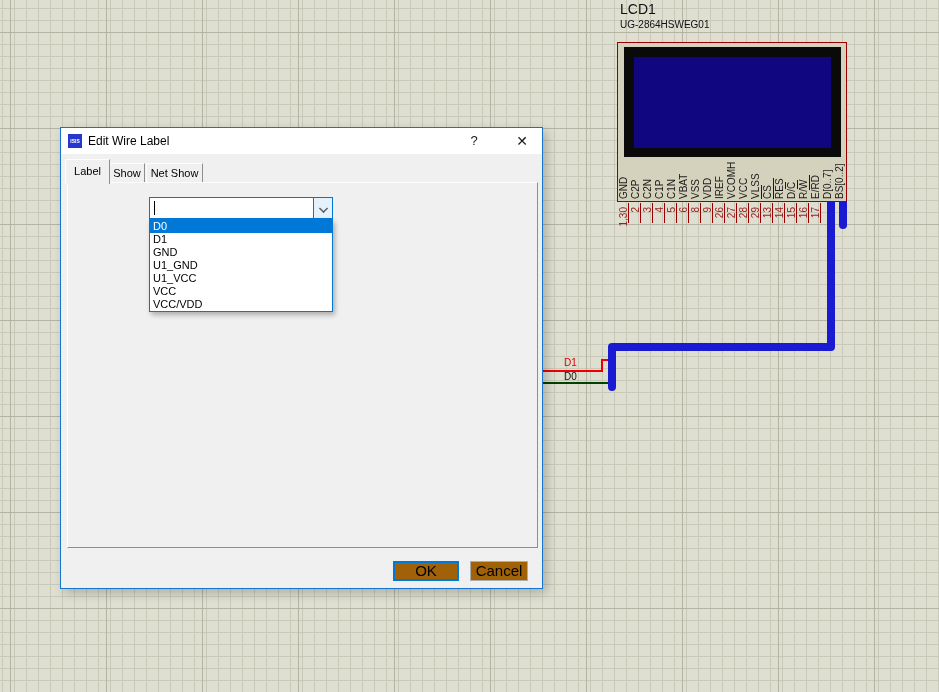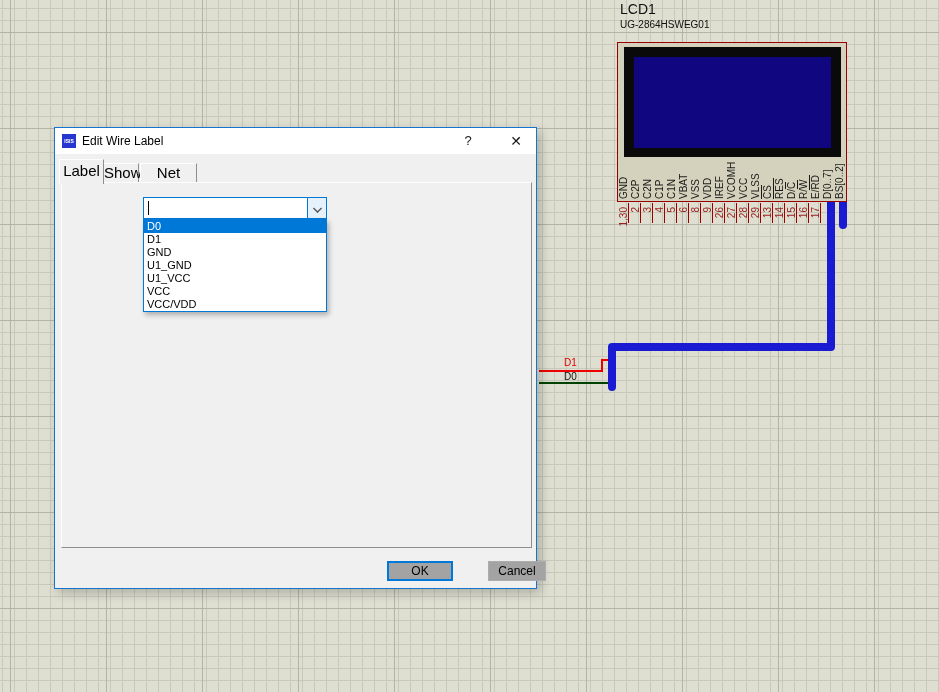--- a/index.html
+++ b/index.html
@@ -28,34 +28,34 @@
   .pin-num{position:absolute;top:164px;transform-origin:0 0;
            transform:rotate(-90deg) translateX(-100%);
            font-size:10px;line-height:10px;white-space:nowrap;color:#9b2020;}
   .pin-stub{position:absolute;top:160px;width:1px;height:20px;background:#9b0000;display:block;}
   
   .wires{position:absolute;left:0;top:0;pointer-events:none;}
   .wl{position:absolute;font-size:10px;line-height:11px;}
   .wl-d1{left:564px;top:357px;color:#e00000;}
   .wl-d0{left:564px;top:371px;color:#101010;}
   
-  .dialog{position:absolute;left:54px;top:127px;width:483px;height:462px;
+  .dialog{position:absolute;left:60px;top:127px;width:483px;height:462px;
           background:#f0f0f0;border:1px solid #1375cf;box-sizing:border-box;
           box-shadow:4px 4px 10px rgba(0,0,0,0.22);font-size:11px;color:#000;}
   .titlebar{position:absolute;left:0;top:0;width:100%;height:26px;background:#ffffff;}
   .appicon{position:absolute;left:7px;top:6px;width:14px;height:14px;background:#2637cf;
            color:#fff;font-size:5px;font-weight:bold;text-align:center;line-height:14px;letter-spacing:0;}
   .title{position:absolute;left:27px;top:6px;font-size:12px;color:#000;}
   .tb-btn{position:absolute;top:3px;width:22px;height:20px;text-align:center;line-height:20px;
           font-size:13px;color:#1a1a1a;cursor:default;}
   .help-btn{left:402px;}
   .close-btn{left:450px;font-size:14px;}
   .tab{position:absolute;background:#f0f0f0;border:1px solid #8e8e8e;border-bottom:none;
        border-top-color:#fdfdfd;border-left-color:#fdfdfd;
-       text-align:center;font-size:15px;}
+       text-align:center;font-size:11px;}
   .tab.active{left:4px;top:31px;width:43px;height:24px;line-height:22px;z-index:3;}
   .tab.t2{left:48px;top:35px;width:34px;height:19px;line-height:18px;}
   .tab.t3{left:85px;top:35px;width:55px;height:19px;line-height:18px;}
   .page{position:absolute;left:6px;top:54px;width:471px;height:366px;background:#f0f0f0;
         border:1px solid;border-color:#fdfdfd #8e8e8e #8e8e8e #fdfdfd;box-sizing:border-box;z-index:1;}
   .flabel{position:absolute;left:21px;top:74px;}
   .combo{position:absolute;left:88px;top:69px;width:184px;height:22px;background:#fff;
          border:1px solid #0078d7;box-sizing:border-box;z-index:4;}
   .combo-caret{position:absolute;left:4px;top:3px;width:1px;height:14px;background:#000;}
   .combo-btn{position:absolute;right:0;top:0;width:18px;height:20px;background:#e6f2fb;
@@ -63,25 +63,25 @@
   .chev{position:absolute;left:5px;top:6px;width:7px;height:7px;border-right:2px solid #5a5a5a;
         border-bottom:2px solid #5a5a5a;transform:rotate(45deg) scale(.72);}
   .droplist{position:absolute;left:88px;top:91px;width:184px;background:#fff;
             border:1px solid #0078d7;box-sizing:border-box;z-index:5;
             box-shadow:2px 3px 5px rgba(0,0,0,0.28);}
   .dropitem{height:13px;line-height:13px;padding-left:3px;font-size:11px;color:#000;}
   .dropitem.hl{background:#0078d7;color:#fff;}
   .check{position:absolute;left:287px;top:72px;width:13px;height:13px;background:#fff;
          border:1px solid #333;box-sizing:border-box;}
   .checklbl{position:absolute;left:305px;top:73px;}
-  .btn{position:absolute;background:#a3a3a3;border:1px solid #adadad;text-align:center;
-       font-size:12px;box-sizing:border-box;}
+  .btn{position:absolute;background:#a16207;border:1px solid #adadad;text-align:center;
+       font-size:15px;box-sizing:border-box;}
   .showall{left:289px;top:103px;width:68px;height:21px;line-height:19px;}
   .okbtn{left:332px;top:433px;width:66px;height:20px;line-height:16px;border:2px solid #0078d7;}
-  .cancelbtn{left:409px;top:433px;width:58px;height:20px;line-height:18px;margin-left:24px;}
+  .cancelbtn{left:409px;top:433px;width:58px;height:20px;line-height:18px;}
   .groupbox{position:absolute;left:90px;top:100px;width:183px;height:101px;
             border:1px solid #d9d9d9;box-sizing:border-box;}
   .radio{position:absolute;top:179px;width:12px;height:12px;border:1px solid #8a8a8a;
          border-radius:50%;background:#fff;box-sizing:border-box;}
   .radio.sel::after{content:'';position:absolute;left:2px;top:2px;width:5px;height:5px;
                     border-radius:50%;background:#3c3c3c;}
   .r1{left:101px;} .r2{left:155px;} .r3{left:205px;}
   .rlbl{position:absolute;top:179px;font-size:11px;}
   .rl1{left:117px;} .rl2{left:171px;} .rl3{left:221px;}
 </style>

